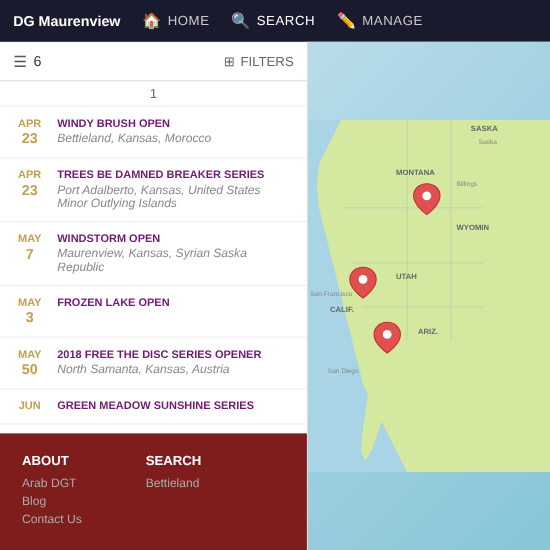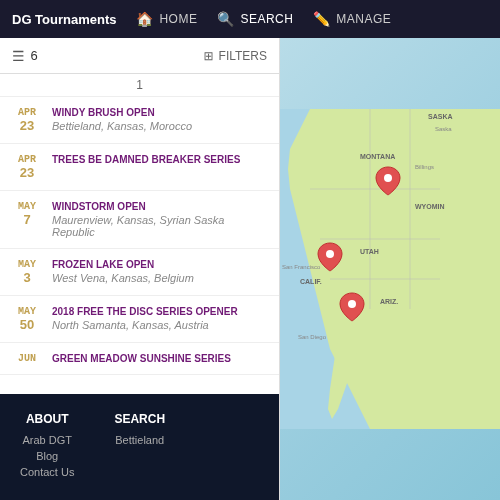--- a/index.html
+++ b/index.html
@@ -41,51 +41,51 @@
 
     
     .event-list { flex: 1; overflow-y: auto; }
     .event-item {
       display: flex; gap: 10px;
       padding: 10px 12px;
       border-bottom: 1px solid #eee;
       cursor: pointer;
     }
     .event-date { width: 30px; text-align: center; flex-shrink: 0; }
-    .event-month { font-size: 10px; color: #c0a050; text-transform: uppercase; font-weight: bold; font-family: Liberation Mono, monospace; }
+    .event-month { font-size: 10px; color: #c0a050; text-transform: uppercase; font-weight: bold; }
     .event-day { font-size: 13px; color: #c0a050; font-weight: bold; }
     .event-details { flex: 1; }
     .event-name { font-size: 10px; font-weight: bold; color: #701a75; text-transform: uppercase; }
     .event-location { font-size: 11px; color: #888; margin-top: 2px; font-style: italic; }
 
     
     .footer {
-      background: #0f172a; color: #ccc;
+      background: #7f1d1d; color: #ccc;
       padding: 18px 20px;
-      display: flex; gap: 40px; text-align: center;
+      display: flex; gap: 58px;
     }
     .footer-col .footer-heading { font-size: 12px; font-weight: bold; color: #fff; text-transform: uppercase; margin-bottom: 8px; }
     .footer-link { font-size: 11px; color: #aaa; display: block; margin-bottom: 4px; cursor: pointer; }
 
     
     .map-panel { flex: 1; position: relative; overflow: hidden; background: #a8d4e6; }
     .map-bg {
       width: 100%; height: 100%;
       background: linear-gradient(135deg, #b8dce8 0%, #9ecfe0 50%, #88c5d8 100%);
       position: relative;
     }
 
     
     .list-icon { font-size: 14px; color: #555; }
   </style>
 </head>
 <body>
 
 <nav class="navbar">
-  <span class="nav-brand">DG Tournaments</span>
+  <span class="nav-brand">DG Maurenview</span>
   <div class="nav-item">
     <span class="nav-icon">🏠</span>
     <span>HOME</span>
   </div>
   <div class="nav-item active">
     <span class="nav-icon">🔍</span>
     <span>SEARCH</span>
   </div>
   <div class="nav-item">
     <span class="nav-icon">✏️</span>
@@ -126,20 +126,21 @@
         </div>
       </div>
 
       <div class="event-item">
         <div class="event-date">
           <div class="event-month">Apr</div>
           <div class="event-day">23</div>
         </div>
         <div class="event-details">
           <div class="event-name">TREES BE DAMNED BREAKER SERIES</div>
+          <div class="event-location">Port Adalberto, Kansas, United States Minor Outlying Islands</div>
         </div>
       </div>
 
       <div class="event-item">
         <div class="event-date">
           <div class="event-month">May</div>
           <div class="event-day">7</div>
         </div>
         <div class="event-details">
           <div class="event-name">WINDSTORM OPEN</div>
@@ -147,21 +148,20 @@
         </div>
       </div>
 
       <div class="event-item">
         <div class="event-date">
           <div class="event-month">May</div>
           <div class="event-day">3</div>
         </div>
         <div class="event-details">
           <div class="event-name">FROZEN LAKE OPEN</div>
-          <div class="event-location">West Vena, Kansas, Belgium</div>
         </div>
       </div>
 
       <div class="event-item">
         <div class="event-date">
           <div class="event-month">May</div>
           <div class="event-day">50</div>
         </div>
         <div class="event-details">
           <div class="event-name">2018 FREE THE DISC SERIES OPENER</div>

